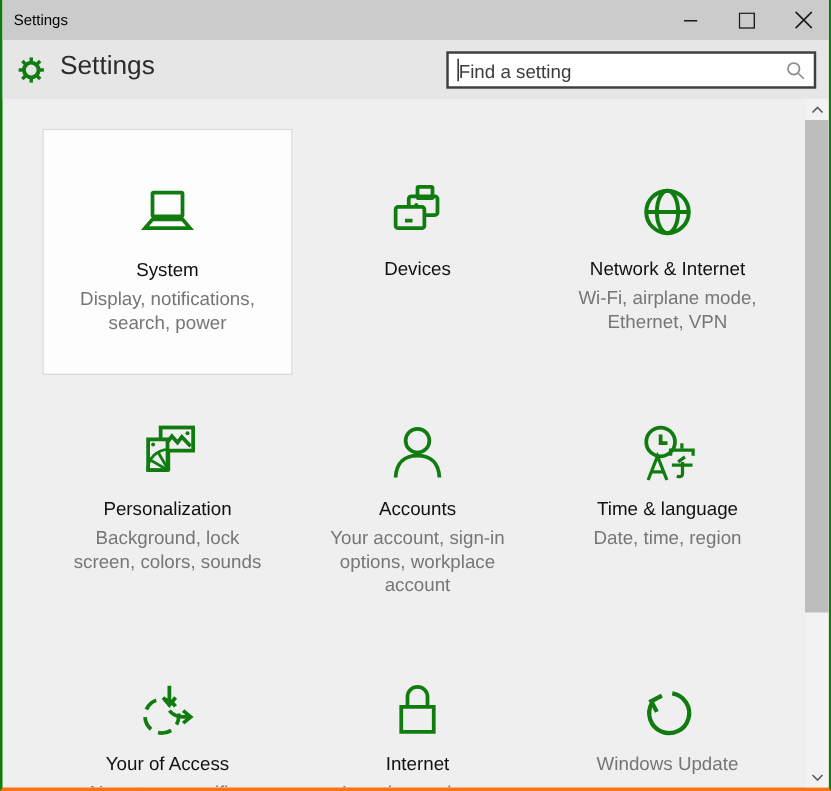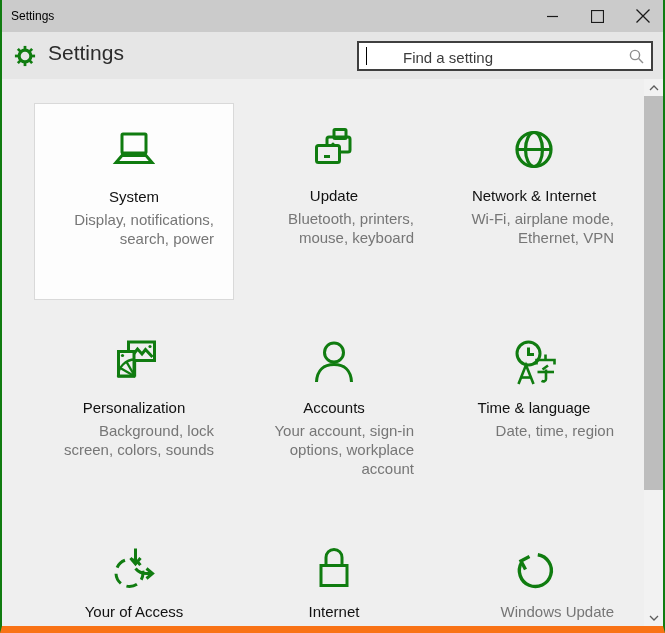--- a/index.html
+++ b/index.html
@@ -4,21 +4,21 @@
 <style>
   html,body{margin:0;padding:0;}
   body{
     width:665px;height:633px;overflow:hidden;
     font-family:"Liberation Sans", sans-serif;
     background:#efefef;
     -webkit-font-smoothing:antialiased;
   }
   .window{
     position:relative;width:665px;height:633px;box-sizing:border-box;
-    border-left:2px solid #107C10;border-right:2px solid #107C10;border-bottom:7px solid #f97316;
+    border-left:2px solid #107C10;border-right:2px solid #107C10;border-bottom:3px solid #f97316;
     overflow:hidden;background:#efefef;
   }
   
   .titlebar{
     position:absolute;top:0;left:-2px;right:-2px;height:32px;background:#cbcbcb;
     display:flex;align-items:center;
   }
   .titlebar-title{font-size:12px;color:#000;padding-left:11px;flex:1;}
   .win-btn{width:45px;height:32px;display:flex;align-items:center;justify-content:center;}
   
@@ -26,40 +26,40 @@
     position:absolute;top:32px;left:0;right:0;height:47px;background:#e6e6e6;
   }
   .gear{position:absolute;left:12px;top:13px;width:22px;height:22px;}
   .app-title{position:absolute;left:46px;top:9px;font-size:21px;color:#2b2b2b;}
   .searchbox{
     position:absolute;left:355px;top:9px;width:296px;height:30px;box-sizing:border-box;
     border:2px solid #3f3f3f;background:#fff;
   }
   .searchbox input{
     position:absolute;left:6px;top:0;width:250px;height:26px;border:none;outline:none;
-    font-family:"Liberation Sans", sans-serif;font-size:15px;color:#0c4a6e;background:transparent;margin-left:36px;
+    font-family:"Liberation Sans", sans-serif;font-size:15px;color:#0c4a6e;background:transparent;
   }
   .searchbox input::placeholder{color:#3c3c3c;opacity:1;}
   .caret{position:absolute;left:7px;top:4px;width:1px;height:18px;background:#000;}
   .mag{position:absolute;right:7px;top:6px;}
   
   .content{position:absolute;top:79px;left:0;right:0;bottom:0;overflow:hidden;}
   .tile{
     position:absolute;width:200px;height:197px;box-sizing:border-box;
     text-align:center;cursor:default;
   }
   .tile.selected{background:#fdfdfd;border:1px solid #d9d9d9;}
   .col0{left:32px;} .col1{left:232px;} .col2{left:432px;}
-  .row0{top:24px;padding-top:22px;}
+  .row0{top:24px;padding-top:42px;}
   .row1{top:226px;padding-top:32px;}
   .row2{top:436px;padding-top:26px;}
   .tile-icon{display:block;height:52px;margin-bottom:9px;}
   .tile-icon svg{width:52px;height:52px;}
   .tile-title{font-size:15px;line-height:20px;color:#111;}
-  .tile-sub{font-size:15px;line-height:19px;color:#767676;max-width:160px;margin:3px auto 0;text-align:right;}
+  .tile-sub{font-size:15px;line-height:19px;color:#767676;max-width:160px;margin:3px auto 0;}
   
   .scrollbar{position:absolute;top:0;right:0;width:19px;bottom:0;background:#f2f2f2;}
   .sb-btn{position:absolute;left:0;width:19px;height:17px;display:flex;align-items:center;justify-content:center;}
   .sb-up{top:0;} .sb-down{bottom:0;}
   .sb-thumb{position:absolute;left:0;top:17px;width:19px;height:394px;background:#bdbdbd;}
 </style>
 </head>
 <body>
 
 <div class="window">
@@ -126,22 +126,21 @@
       <div class="tile col1 row0">
     <span class="tile-icon"><svg viewBox="0 0 52 52">
             <g fill="none" stroke="#107C10" stroke-width="3">
      <rect x="26" y="4.5" width="12" height="9" rx="1"></rect>
      <rect x="19" y="12" width="23" height="15" rx="2"></rect>
      <rect x="8.5" y="20.5" width="23" height="17" rx="2" fill="#efefef"></rect>
      <line x1="16" y1="31.5" x2="22" y2="31.5"></line>
             </g>
      <circle cx="25" cy="19" r="1.6" fill="#107C10"></circle>
           </svg></span>
-    <div class="tile-title">Update</div>
-    <div class="tile-sub">Bluetooth, printers, mouse, keyboard</div>
+    <div class="tile-title">Devices</div>
   </div>
       <div class="tile col2 row0">
     <span class="tile-icon"><svg viewBox="0 0 52 52">
             <g fill="none" stroke="#107C10" stroke-width="3.2">
      <circle cx="26" cy="24.5" r="17"></circle>
      <line x1="9" y1="24.5" x2="43" y2="24.5"></line>
      <ellipse cx="26" cy="24.5" rx="8.5" ry="17"></ellipse>
             </g>
           </svg></span>
     <div class="tile-title">Network &amp; Internet</div>

